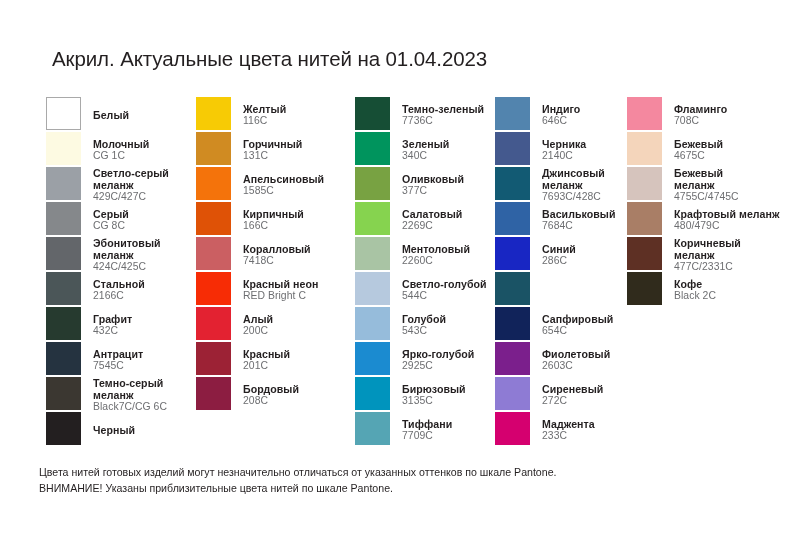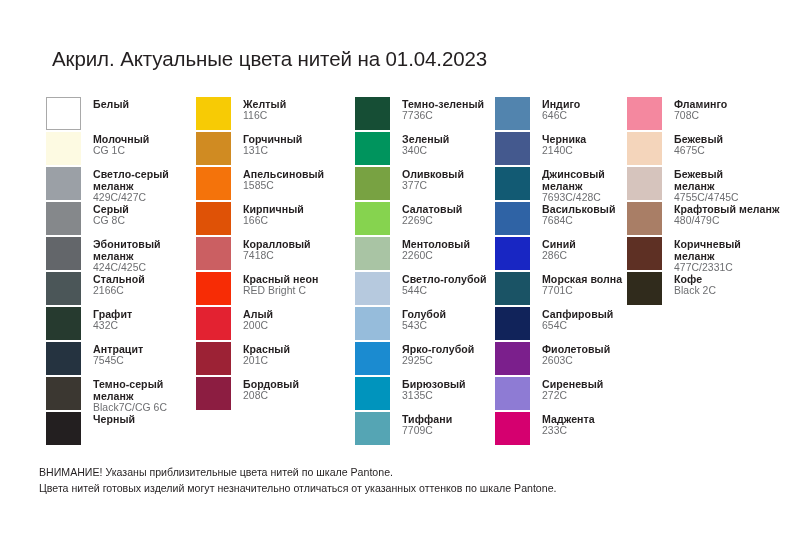--- a/index.html
+++ b/index.html
@@ -49,21 +49,21 @@
   .col-0 { width: 150px; }
   .col-1 { width: 137px; }
   .col-2 { width: 140px; margin-left: 22px; }
   .col-3 { width: 132px; }
   .col-4 { width: 158px; }
 
   .swatch-row {
     height: 35px;
     display: flex;
     flex-direction: row;
-    align-items: flex-start;
+    align-items: center;
     position: relative;
   }
   .swatch {
     width: 35px;
     height: 33px;
     flex: 0 0 35px;
     margin-bottom: 2px;
     box-sizing: border-box;
   }
   .swatch.outlined {
@@ -349,24 +349,20 @@
         </div>
         <div class="swatch-row">
           <div class="swatch" style="background-color: rgb(24, 38, 195);"></div>
           <div class="labels">
             <div class="cname">Синий</div>
             <div class="ccode">286C</div>
           </div>
         </div>
         <div class="swatch-row">
           <div class="swatch" style="background-color: rgb(26, 83, 101);"></div>
-          <div class="labels">
-            <div class="cname">Морская волна</div>
-            <div class="ccode">7701C</div>
-          </div>
         </div>
         <div class="swatch-row">
           <div class="swatch" style="background-color: rgb(17, 35, 90);"></div>
           <div class="labels">
             <div class="cname">Сапфировый</div>
             <div class="ccode">654C</div>
           </div>
         </div>
         <div class="swatch-row">
           <div class="swatch" style="background-color: rgb(123, 31, 140);"></div>
@@ -432,17 +428,17 @@
           <div class="swatch" style="background-color: rgb(48, 43, 28);"></div>
           <div class="labels">
             <div class="cname">Кофе</div>
             <div class="ccode">Black 2C</div>
           </div>
         </div>
       </div>
     </div>
 
   <div class="footer">
+    <div>Цвета нитей готовых изделий могут незначительно отличаться от указанных оттенков по шкале Pantone.</div>
     <div>ВНИМАНИЕ! Указаны приблизительные цвета нитей по шкале Pantone.</div>
-    <div>Цвета нитей готовых изделий могут незначительно отличаться от указанных оттенков по шкале Pantone.</div>
   </div>
 
 </div>
 
 </body></html>

